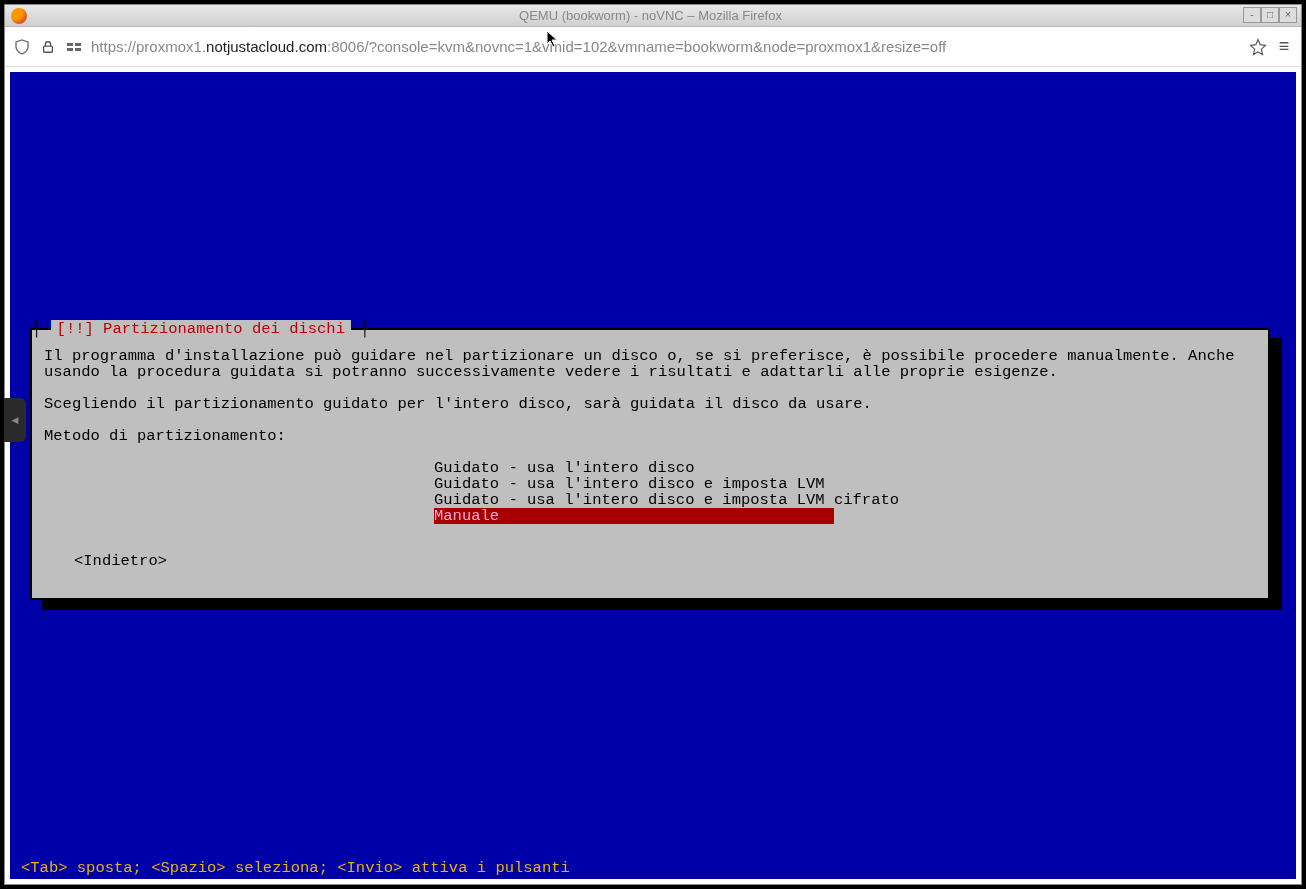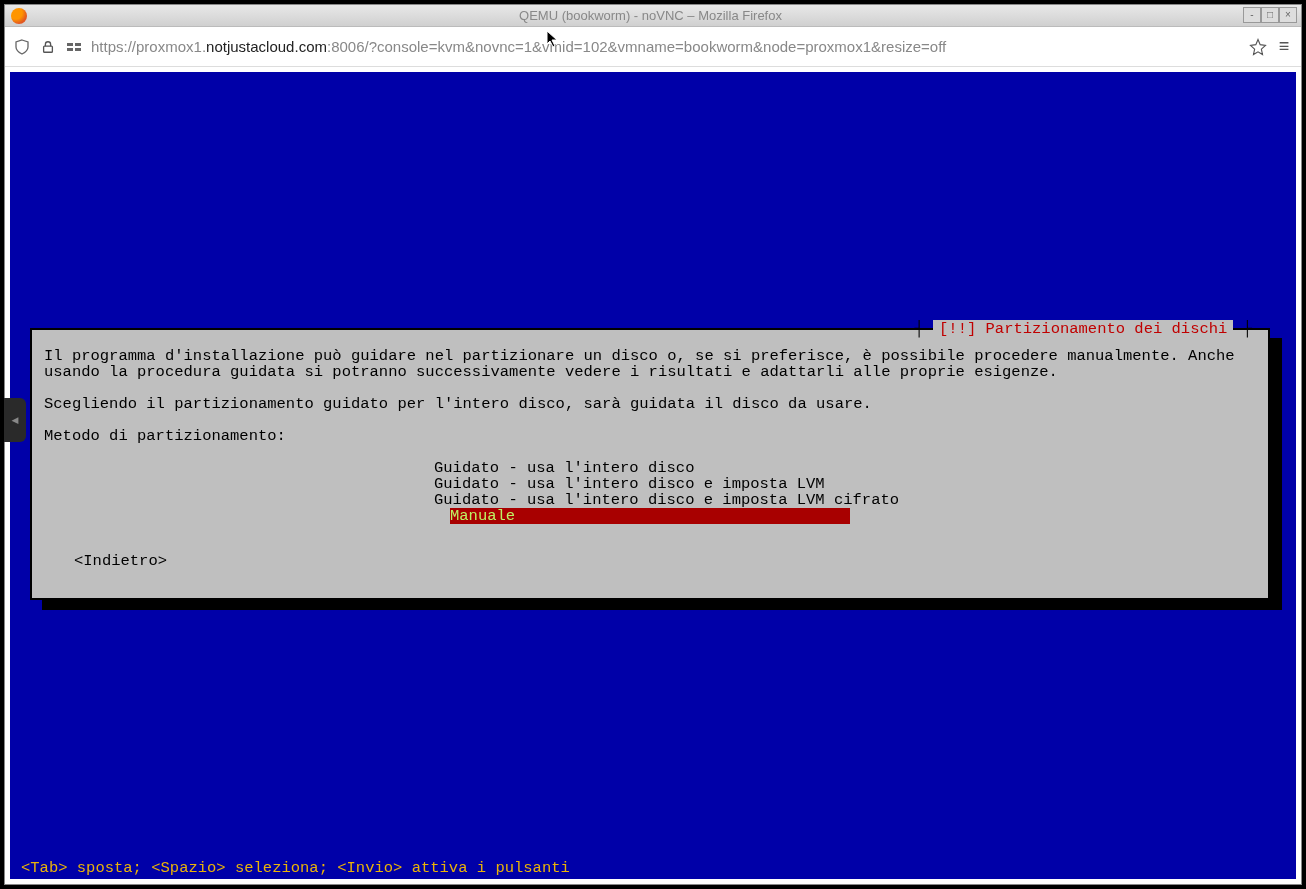--- a/index.html
+++ b/index.html
@@ -112,39 +112,39 @@
     left: 20px; top: 256px;
     width: 1240px; height: 272px;
     background: #bfbfbf;
     border: 2px solid #000;
     color: #000;
     padding: 8px 12px;
   }
   .dialog-title-wrap {
     position: absolute;
     top: -10px; left: 0; right: 16px;
-    text-align: right;
+    text-align: left;
     font-family: Liberation Mono, monospace;
   }
   .dialog-title {
     background: #bfbfbf;
     padding: 0 6px;
     color: #c00000;
   }
   .dialog-text { white-space: pre-wrap; line-height: 16px; }
   .menu {
     margin-top: 16px;
     margin-left: 390px;
   }
   .menu-item {
     width: 400px;
     white-space: pre;
     line-height: 16px;
   }
-  .menu-item.selected { background: #a80000; color: #bef264; margin-left: 16px; }
+  .menu-item.selected { background: #a80000; color: #f9a8d4; }
   .back-btn { margin-top: 28px; margin-left: 30px; }
   .footer {
     position: absolute;
     left: 11px; bottom: 2px;
     color: #eab308;
     font-family: Liberation Mono, monospace;
     font-size: 15.5px;
     white-space: pre;
   }
   .cursor {

